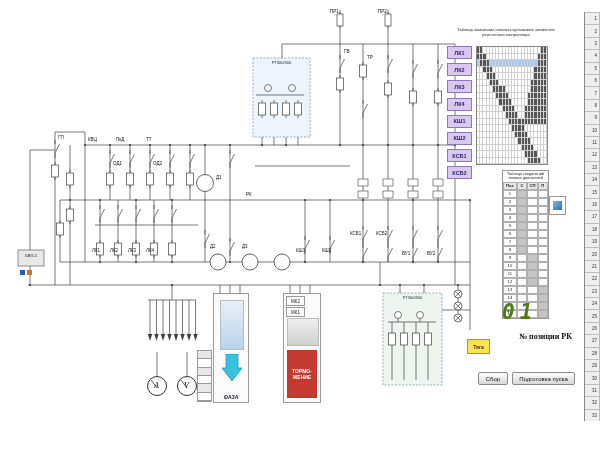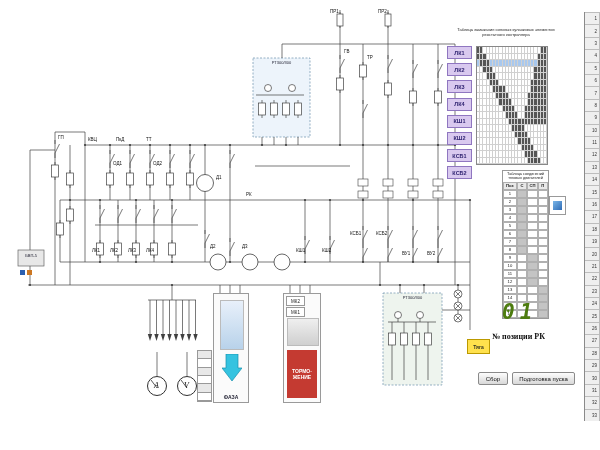--- a/index.html
+++ b/index.html
@@ -31,21 +31,21 @@
   .pt-hdr .pt-cell{font-weight:bold;background:#e8e8e8;}
   .pt-cell.shaded{background:#c4c4c4;}
   
   .ruler{position:absolute;left:584px;top:12px;width:14px;background:#efefef;border-left:1px solid #8a8a8a;
          border-right:0.5px solid #bbb;}
   .ruler-num{height:12.4px;box-sizing:border-box;border-top:0.5px solid #bdbdbd;font-size:4.5px;color:#333;
              display:flex;align-items:center;justify-content:flex-end;padding-right:2px;}
   
   .seg{position:absolute;left:502px;top:300px;font-family:"DejaVu Sans Mono",monospace;font-size:21px;
        font-weight:bold;font-style:italic;color:#4d7c0f;letter-spacing:5px;}
-  .seg-cap{position:absolute;left:492px;top:332px;width:80px;text-align:left;
+  .seg-cap{position:absolute;left:492px;top:332px;width:80px;text-align:right;
            font-family:"Liberation Serif",serif;font-size:8px;font-weight:bold;color:#111;}
   
   .btn{position:absolute;height:13px;background:linear-gradient(#fdfdfd,#d8d8d8);border:1px solid #8a8a8a;
        border-radius:2px;display:flex;align-items:center;justify-content:center;font-size:6px;color:#111;padding:0 3px;box-sizing:border-box;}
   #btn-reset{left:478px;top:372px;width:30px;}
   #btn-prepare{left:512px;top:372px;width:63px;}
   .img-btn{position:absolute;left:549px;top:196px;width:15px;height:17px;border:1px solid #999;background:#fff;
            display:flex;align-items:center;justify-content:center;}
   .img-btn .pic{width:9px;height:9px;background:linear-gradient(135deg,#7ab6e8,#2e6bb5);}
   .mode{position:absolute;left:467px;top:339px;width:21px;height:13px;background:#ffe14d;border:0.5px solid #bb9900;

